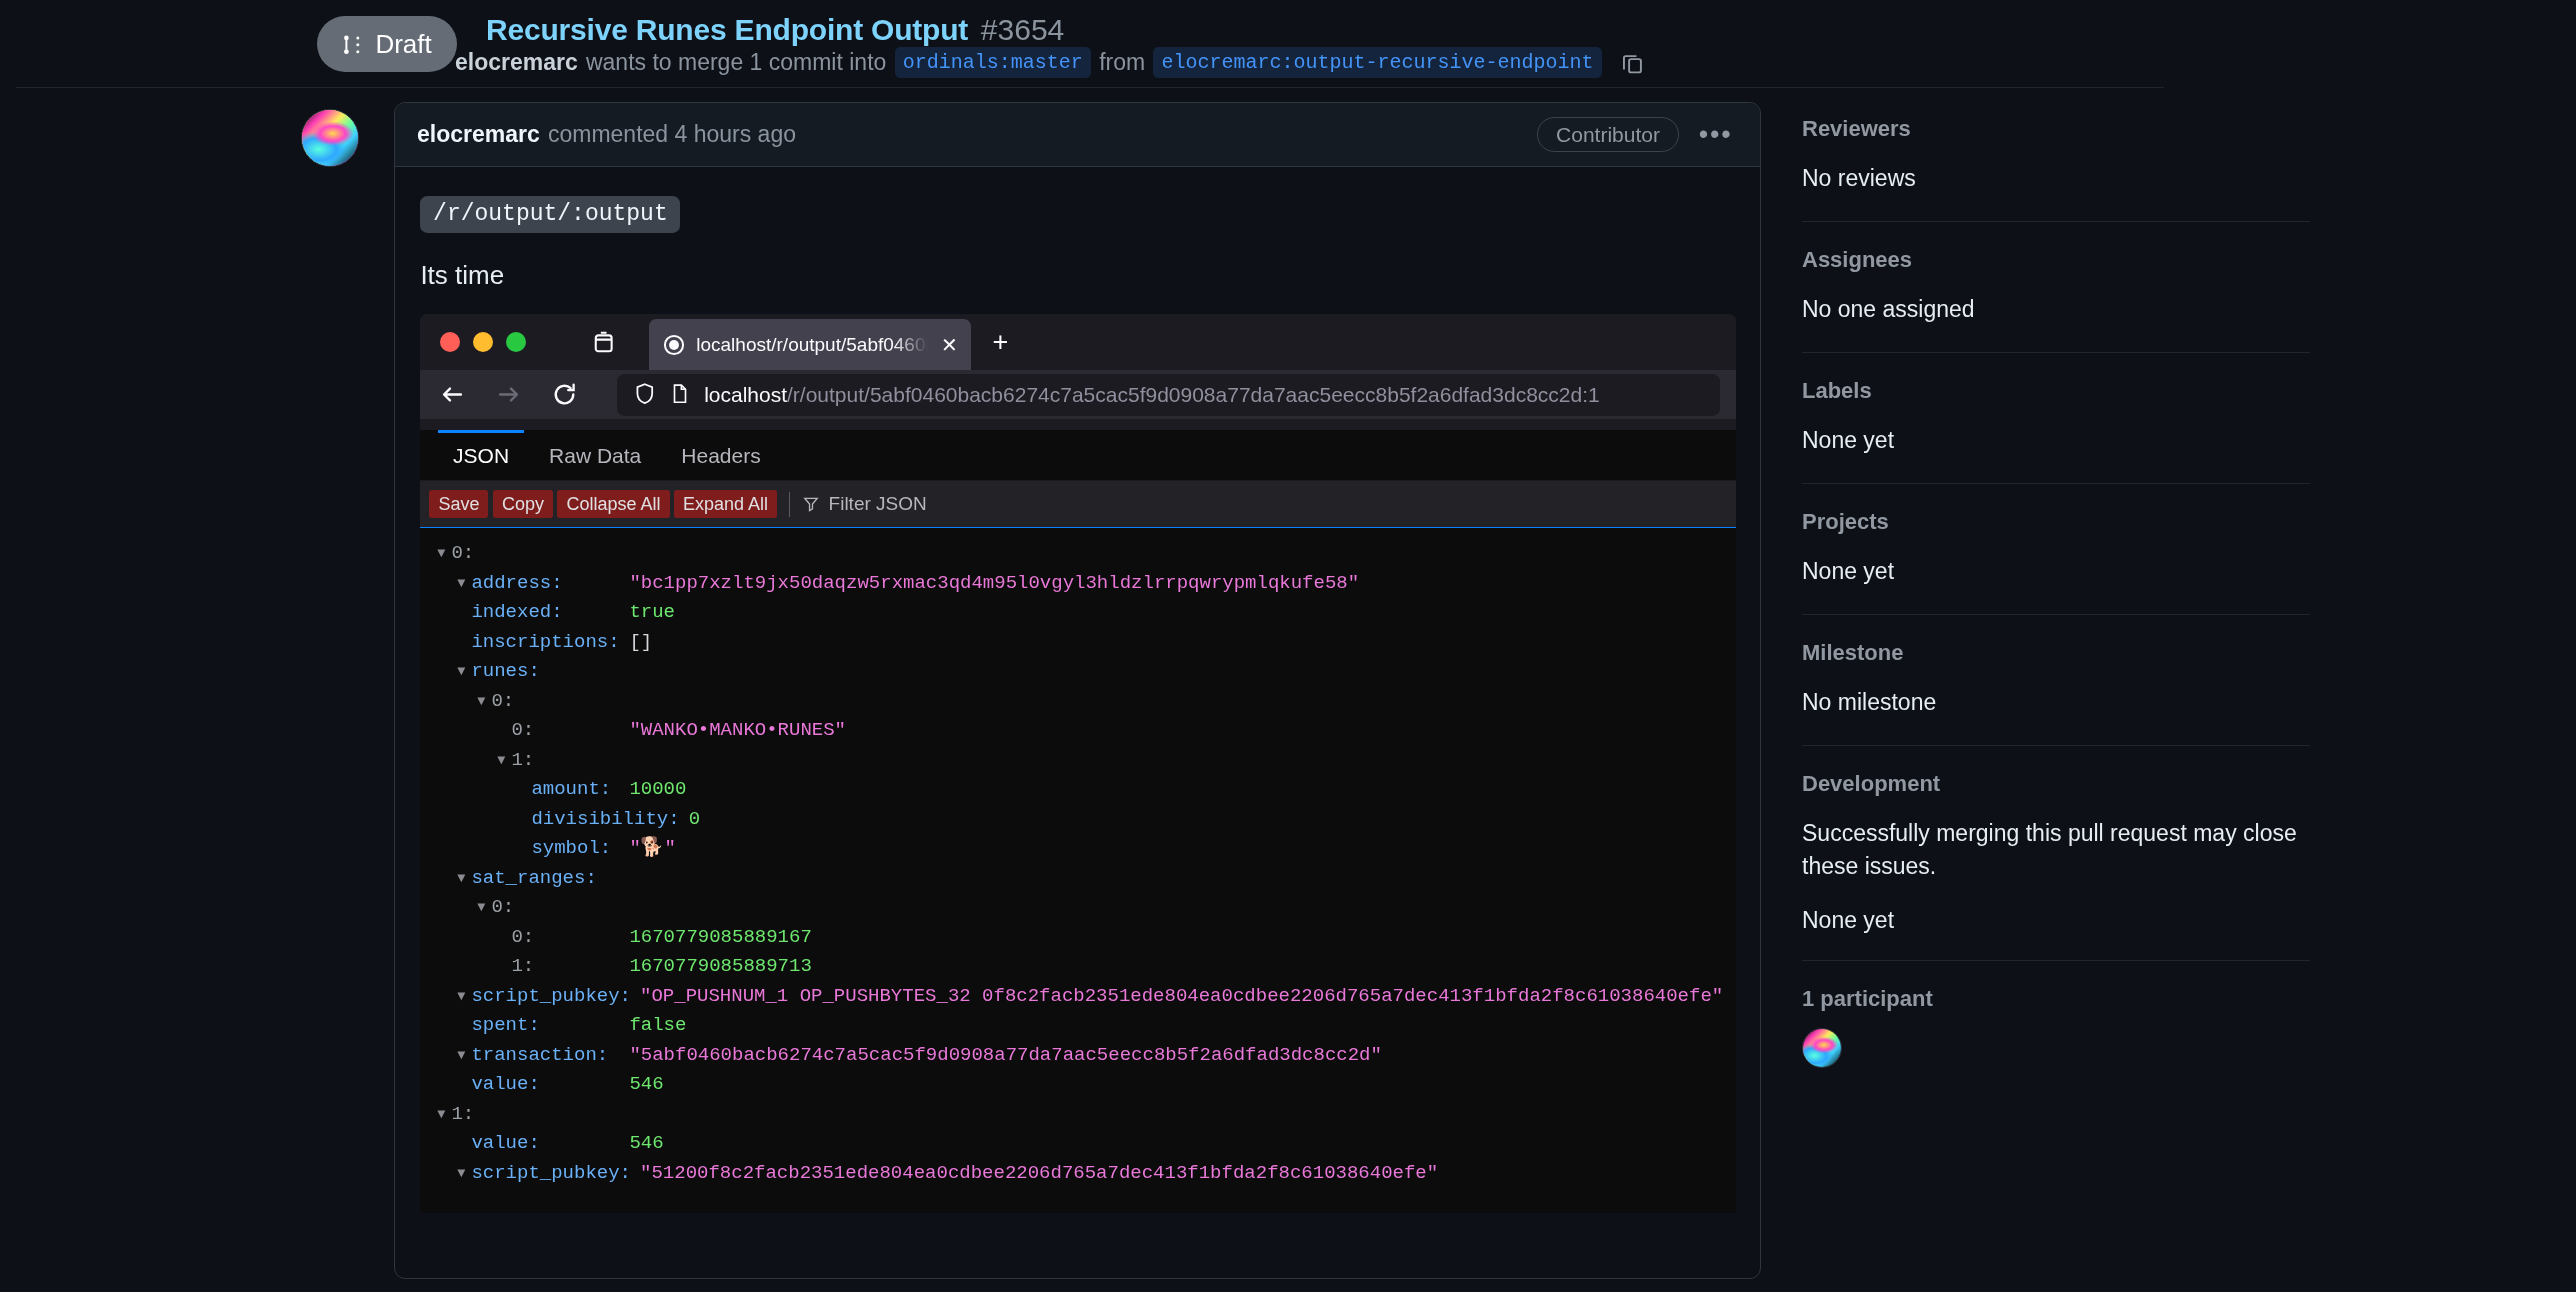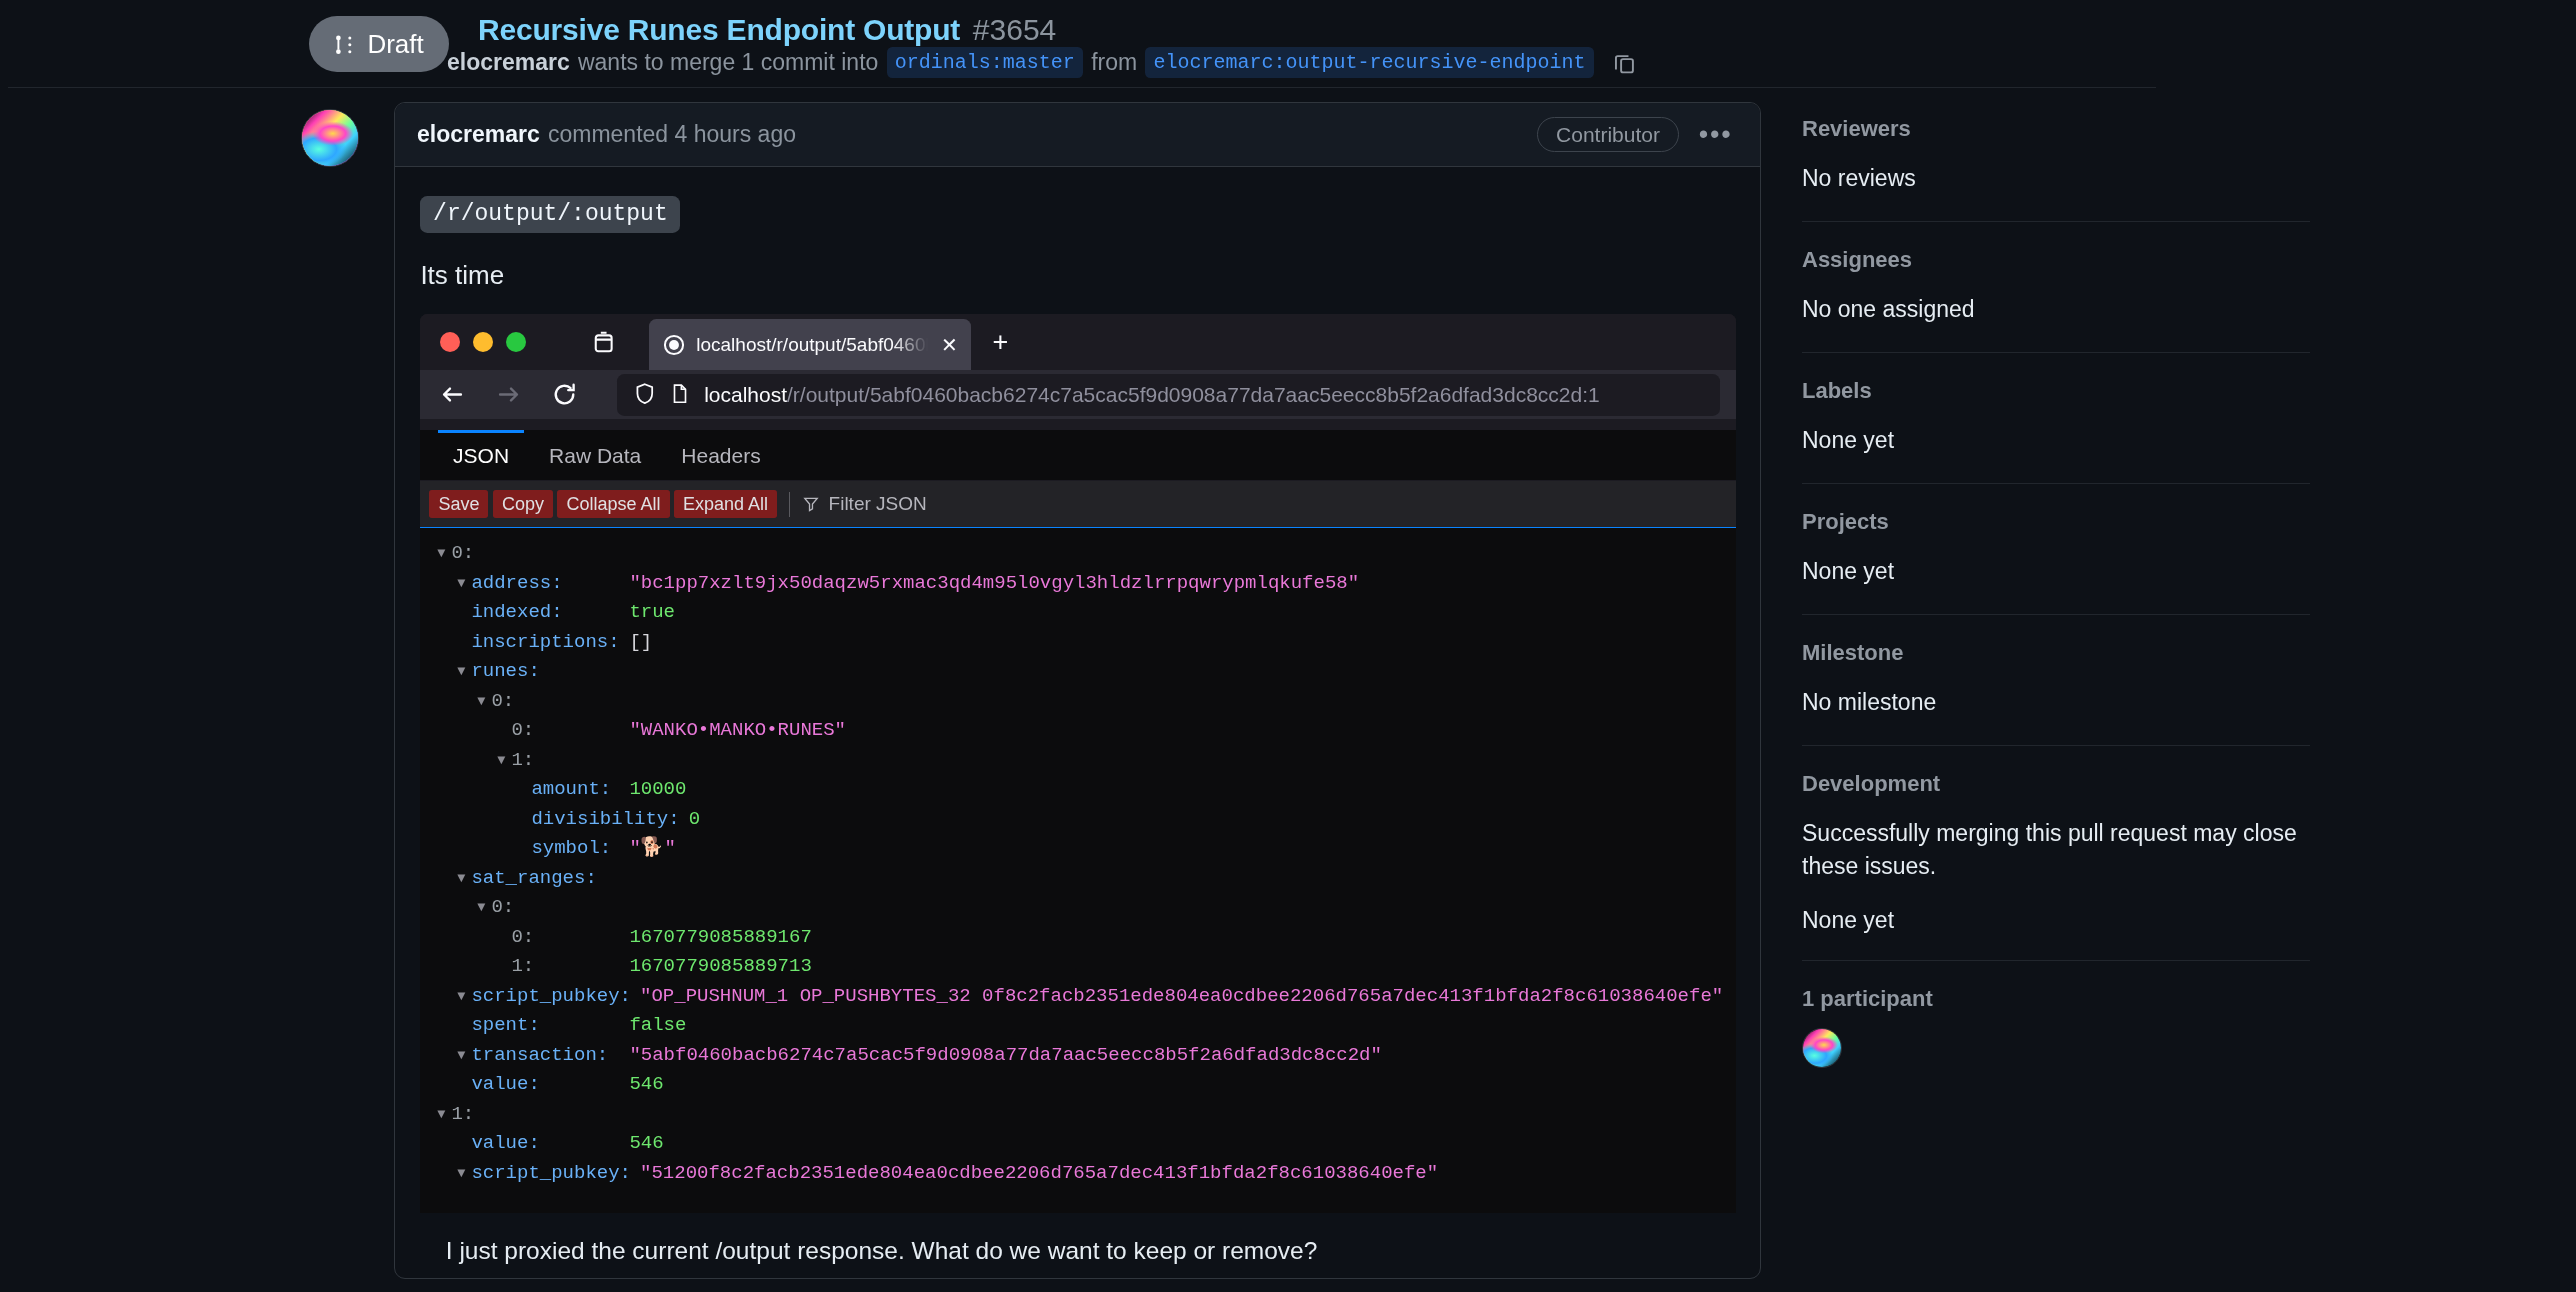--- a/index.html
+++ b/index.html
@@ -7,21 +7,21 @@
     width: 2576px; height: 1292px;
     background: #0d1117;
     font-family: "Liberation Sans", sans-serif;
     color: #e6edf3;
     overflow: hidden;
   }
   .page { position: relative; width: 2576px; height: 1292px; }
 
   
   .pr-header {
-    position: absolute; left: 8px; top: 0; width: 2148px; height: 88px;
+    position: absolute; left: 16px; top: 0; width: 2148px; height: 88px;
     background: #0d1117;
     border-bottom: 0.9px solid #21262d;
   }
   .draft-badge {
     position: absolute; left: 301px; top: 16.3px;
     height: 56px; min-width: 121px;
     background: #656c76; border-radius: 907px;
     display: flex; align-items: center; justify-content: center;
     gap: 11px; padding: 0 25.4px;
     color: #ffffff; font-size: 26px;
@@ -470,21 +470,20 @@
                 <span style="width: 31px; flex: 0 0 auto;"></span>
                 <span class="tw">▼</span>
                 <span style="display: inline-block; min-width: 149px;"><span class="jv-key">script_pubkey:</span></span>
                 <span class="jv-val v-str">"51200f8c2facb2351ede804ea0cdbee2206d765a7dec413f1bfda2f8c61038640efe"</span>
               </div>
             </div>
         </div>
 
       </div>
 
-      <div class="closing-text">I just proxied the current /output response. What do we want to keep or remove?</div>
     </div>
   </div>
 
   <div class="rsidebar">
       <div class="rs-sec">
         <div class="rs-title">Reviewers</div>
         <div class="rs-val" style="line-height: 1.45;">No reviews</div>
       </div>
       <div class="rs-div"></div>
       <div class="rs-sec">

